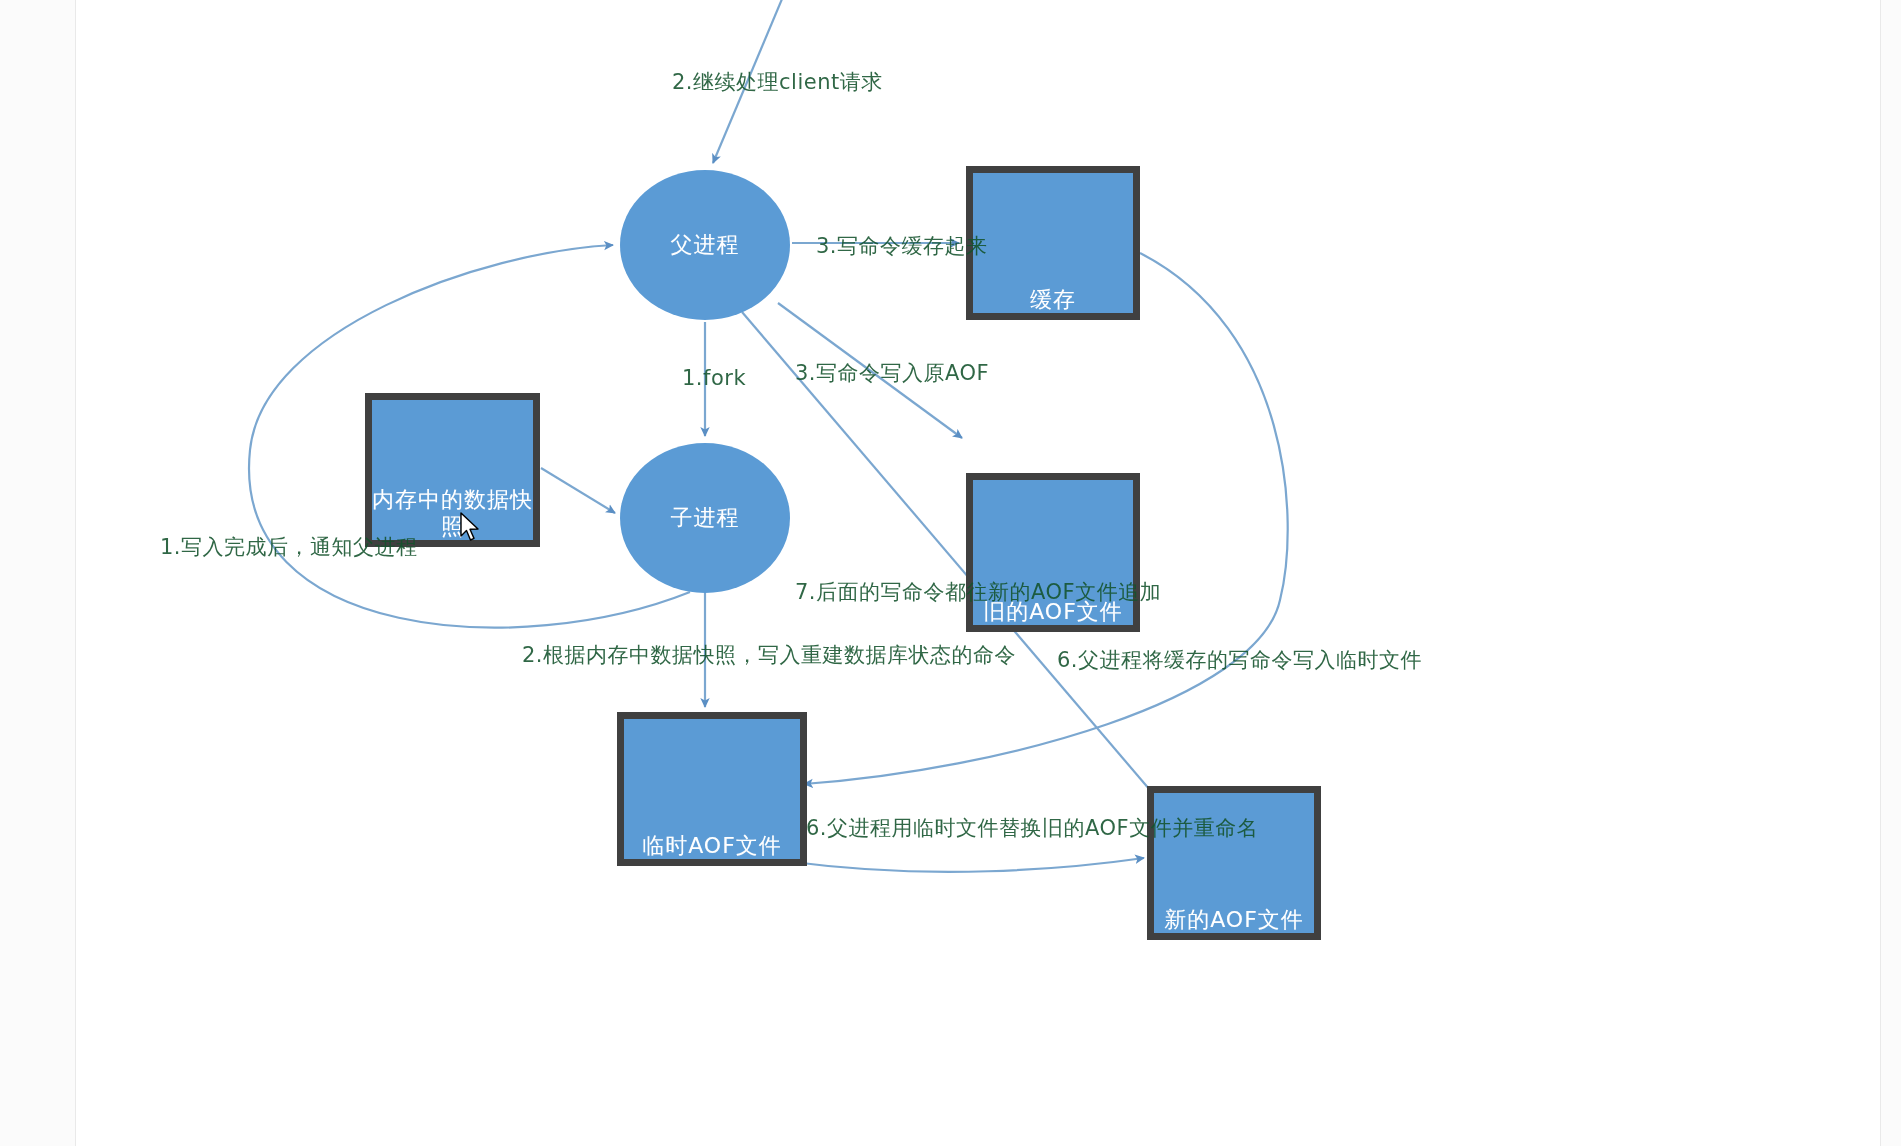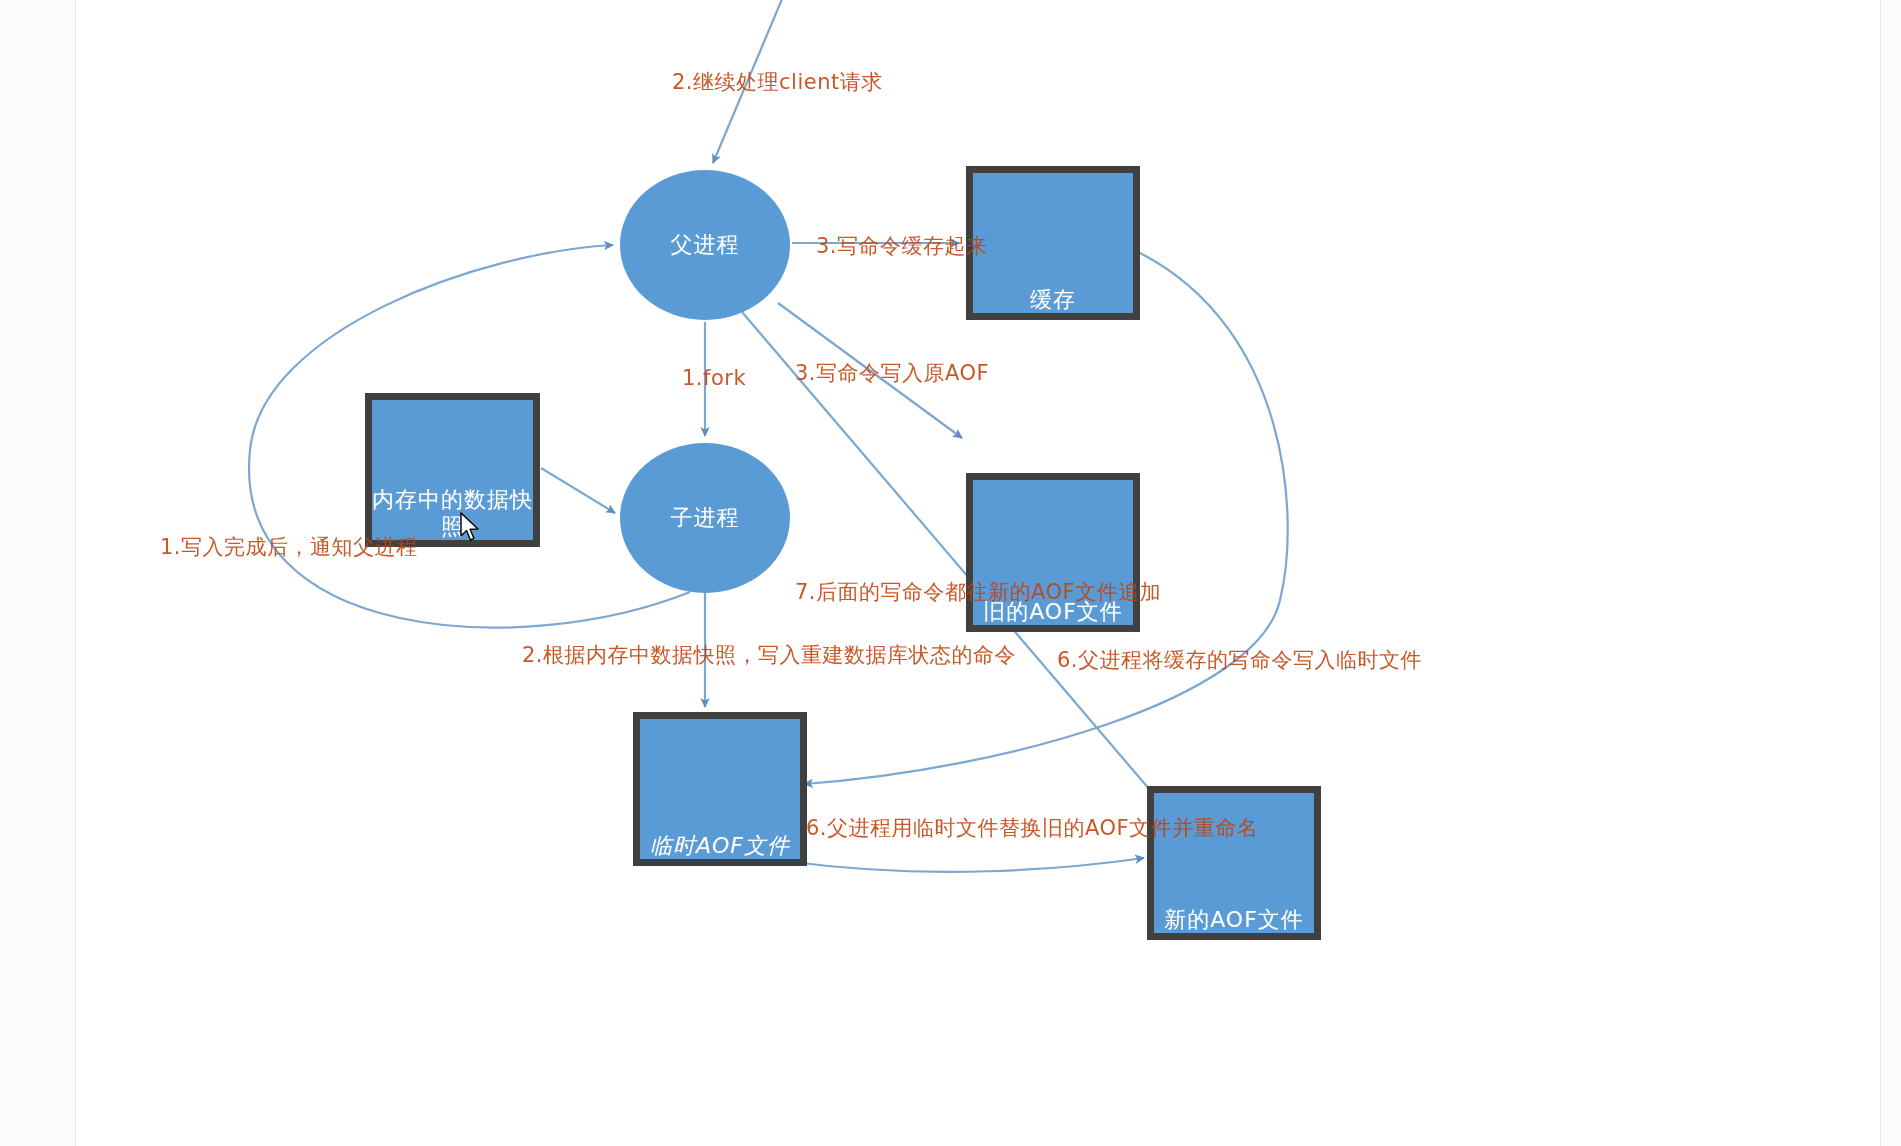--- a/index.html
+++ b/index.html
@@ -62,21 +62,21 @@
   .node.rect {
     border: 7px solid #404040;
     align-items: flex-end;
   }
   .node.ellipse {
     border-radius: 50%;
   }
 
   .edge-label {
     position: absolute;
-    color: #c2410c;
+    color: #14532d;
     font-size: 21px;
     white-space: nowrap;
     letter-spacing: 0.5px;
     opacity: 0.88;
   }
 
   .cursor {
     position: absolute;
     width: 22px;
     height: 32px;
@@ -135,21 +135,21 @@
   </div>
 
   <div class="node ellipse" style="left:620px;top:443px;width:170px;height:150px;">
     <span>子进程</span>
   </div>
 
   <div class="node rect" style="left:966px;top:441px;width:174px;height:159px;margin-top:32px;">
     <span>旧的AOF文件</span>
   </div>
 
-  <div class="node rect" style="left:633px;top:712px;width:174px;height:154px;font-style:italic;">
+  <div class="node rect" style="left:617px;top:712px;width:190px;height:154px;">
     <span>临时AOF文件</span>
   </div>
 
   <div class="node rect" style="left:1147px;top:786px;width:174px;height:154px;">
     <span>新的AOF文件</span>
   </div>
 
   <div class="edge-label" style="left:672px;top:68px;">2.继续处理client请求</div>
 
   <div class="edge-label" style="left:816px;top:232px;">3.写命令缓存起来</div>

